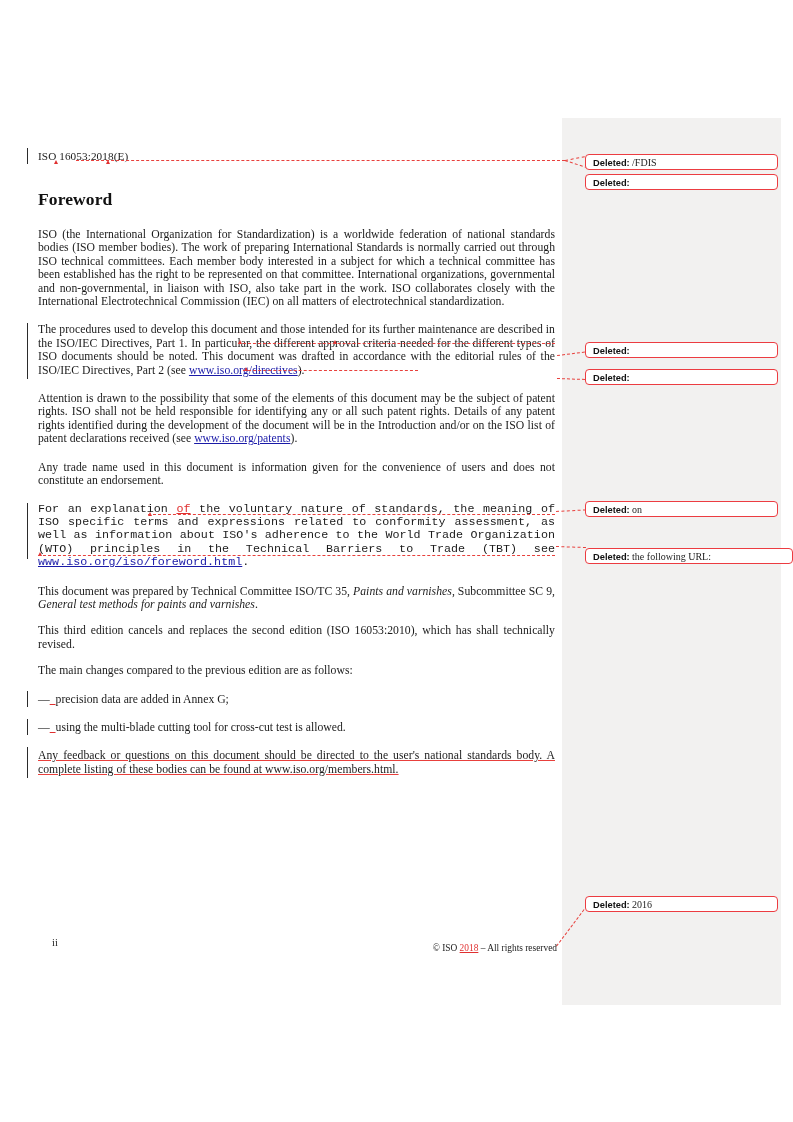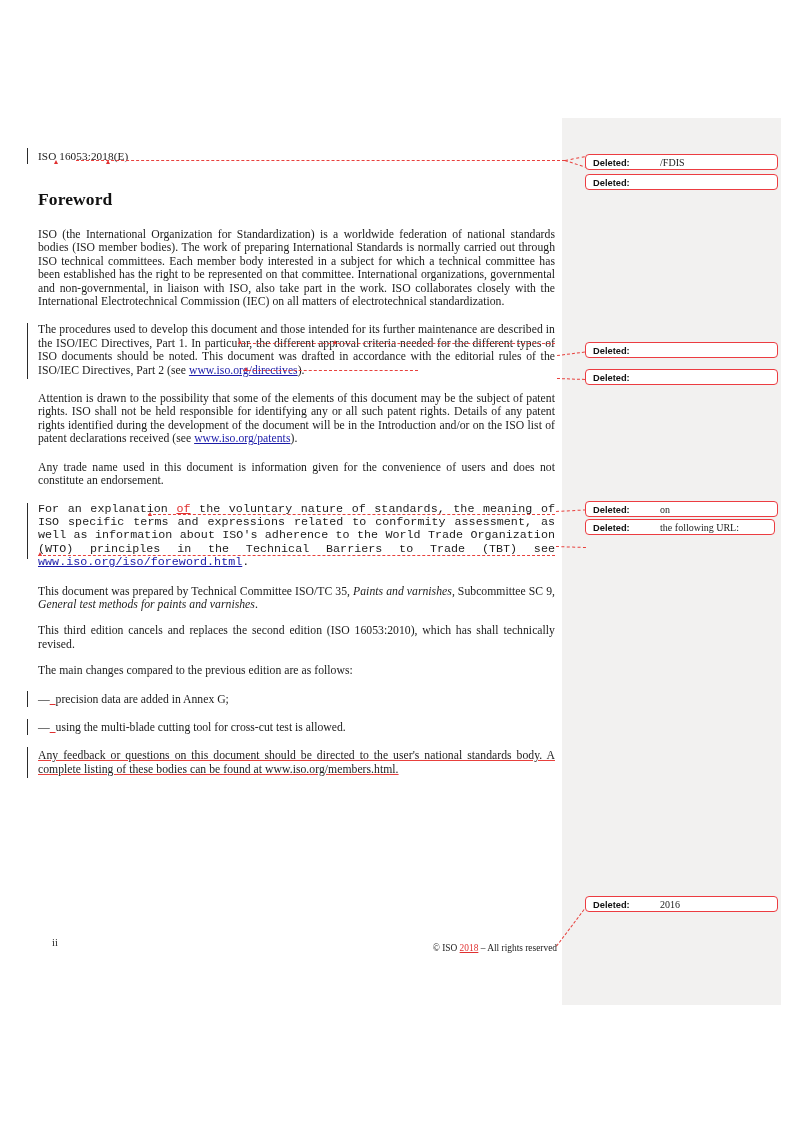--- a/index.html
+++ b/index.html
@@ -150,21 +150,20 @@
   .balloon .lbl {
     font-family: "Liberation Sans", "DejaVu Sans", sans-serif;
     font-weight: bold;
     font-size: 9.3px;
     color: #111111;
   }
   .balloon .val {
     font-family: "Liberation Serif", "DejaVu Serif", serif;
     font-size: 10px;
     color: #1c1c1c;
-    margin-left: 28px;
   }
 
   
   #footer {
     position: absolute;
     left: 38px;
     top: 937px;
     width: 519px;
     font-size: 9.6px;
     color: #1b1b1b;
@@ -305,21 +304,21 @@
   <div class="balloon" style="left:585px; top:369px; width:193px; height:16px;">
     <span class="lbl">Deleted:</span>
     <span class="val"></span>
   </div>
 
   <div class="balloon" style="left:585px; top:501px; width:193px; height:16px;">
     <span class="lbl">Deleted:</span>
     <span class="val">on</span>
   </div>
 
-  <div class="balloon" style="left:585px; top:519px; width:190px; height:16px;">
+  <div class="balloon" style="left:585px; top:548px; width:208px; height:16px;">
     <span class="lbl">Deleted:</span>
     <span class="val">the following URL:</span>
   </div>
 
   <div class="balloon" style="left:585px; top:896px; width:193px; height:16px;">
     <span class="lbl">Deleted:</span>
     <span class="val">2016</span>
   </div>
 
   <div id="footer">

